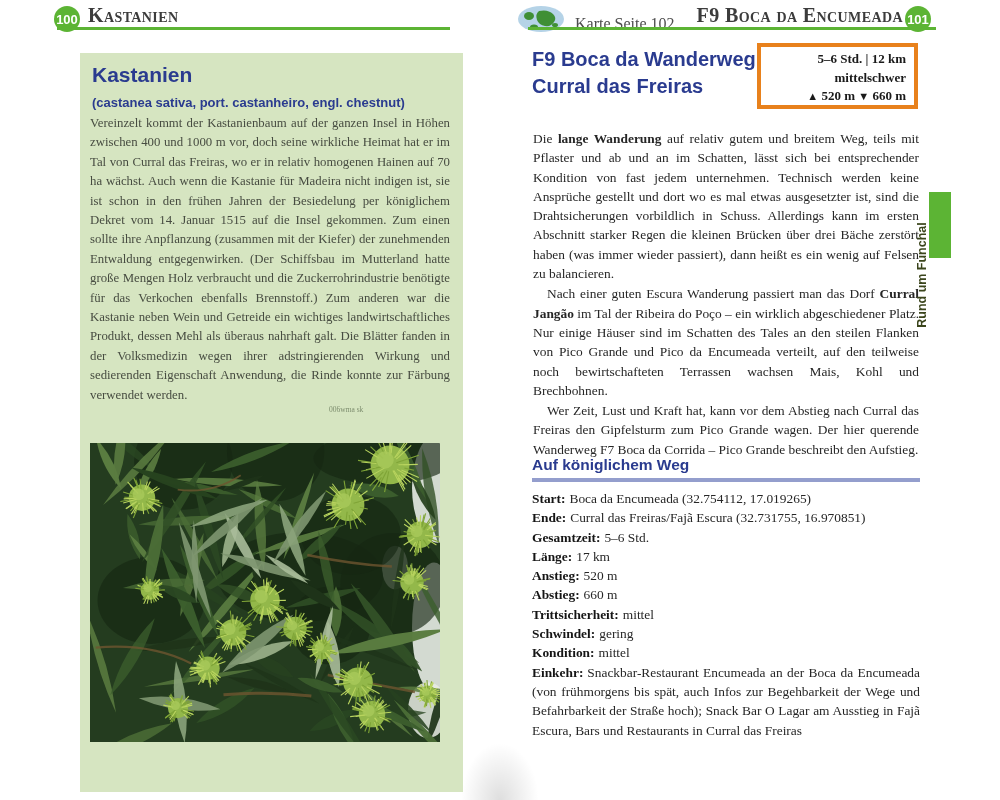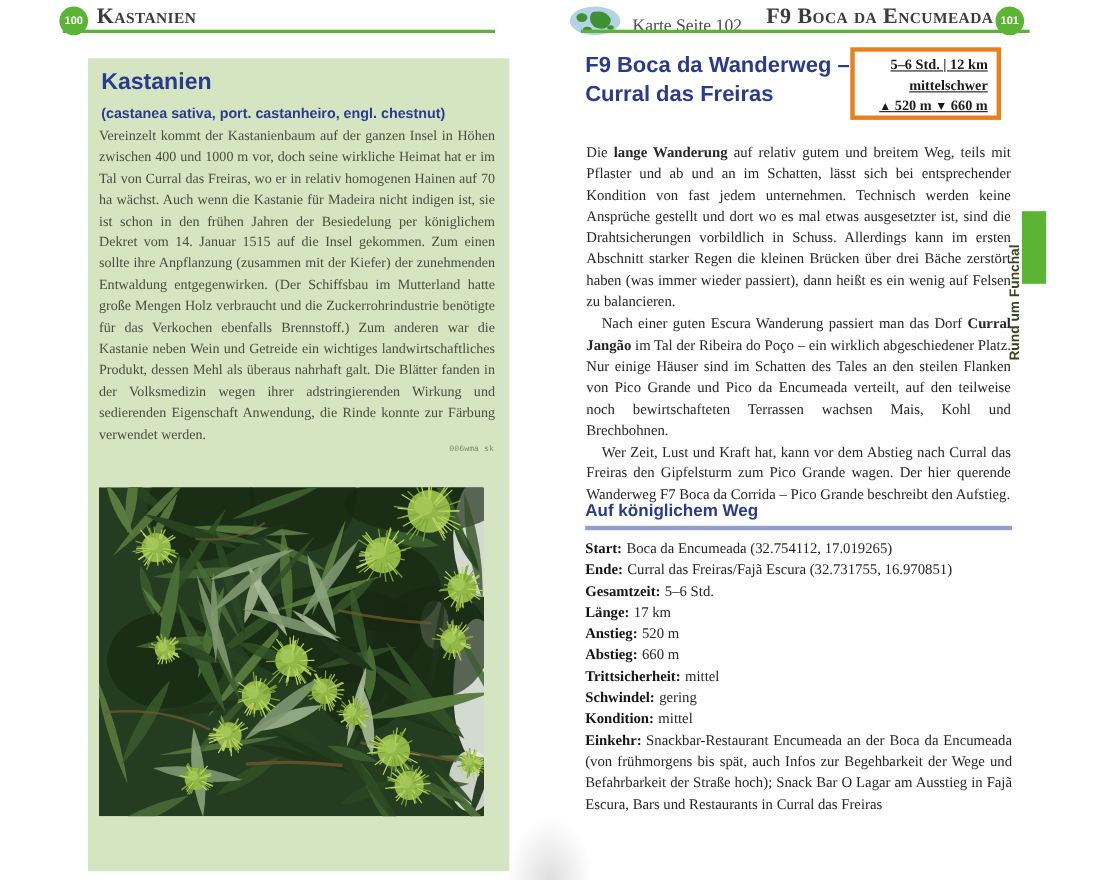--- a/index.html
+++ b/index.html
@@ -2,33 +2,33 @@
 <html lang="de"><head>
 <meta charset="utf-8">
 <style>
   html,body{margin:0;padding:0;background:#fff;}
   .canvas{position:relative;width:1000px;height:800px;background:#ffffff;overflow:hidden;
           font-family:"Liberation Serif",serif;color:#2b2b2b;}
   .abs{position:absolute;}
 
   
   .pagenum-badge{width:26px;height:26px;border-radius:50%;background:#5cb434;color:#fff;
-    font-family:"Liberation Sans",sans-serif;font-weight:700;font-size:10px;
+    font-family:"Liberation Sans",sans-serif;font-weight:700;font-size:13px;
     display:flex;align-items:center;justify-content:center;}
   .header-rule{height:3px;background:#5cb434;}
   .sc-title{font-variant:small-caps;font-family:"Liberation Serif",serif;font-weight:700;
     font-size:20px;color:#3c3c3c;letter-spacing:.4px;white-space:nowrap;}
   .map-note{font-family:Liberation Serif, serif;font-size:16px;color:#4d4d4d;}
 
   
   .green-box{background:#d6e5c1;}
   .box-title{font-family:"Liberation Sans",sans-serif;font-weight:700;font-size:21px;color:#2a3b8f;}
   .box-subtitle{font-family:"Liberation Sans",sans-serif;font-weight:700;font-size:13px;color:#2a3b8f;}
   .box-body{font-size:12.8px;line-height:19.4px;text-align:justify;color:#474c41;hyphens:auto;}
-  .photo-credit{font-family:Liberation Mono, monospace;font-size:7.5px;color:#7d8d6e;text-align:right;}
+  .photo-credit{font-family:Liberation Serif, serif;font-size:7.5px;color:#7d8d6e;}
 
   
   .route-title{font-family:"Liberation Sans",sans-serif;font-weight:700;font-size:20px;
     line-height:27px;color:#2a3b8f;}
   .info-box{box-sizing:border-box;border:4px solid #e8811c;background:#fff;
     padding:3px 8px 3px 4px;text-align:right;font-weight:700;font-size:13px;line-height:18.5px;color:#1a1a1a;}
   .tri{font-size:11px;}
   .body-text{font-size:13.4px;line-height:19.3px;text-align:justify;hyphens:auto;color:#262626;}
   .body-text p{margin:1px;}
   .body-text p.indent{text-indent:14px;}
@@ -695,21 +695,21 @@
           </g>
         </svg>
     </div>
   </div>
 
   <div class="abs route-title" style="left:532px;top:46px;width:245px;">
     <div>F9 Boca da Wanderweg –</div>
     <div>Curral das Freiras</div>
   </div>
 
-  <div class="abs info-box" style="left:773px;top:43px;width:137px;height:66px;text-decoration:underline;">
+  <div class="abs info-box" style="left:757px;top:43px;width:161px;height:66px;">
     <div>5–6 Std. | 12 km</div>
     <div>mittelschwer</div>
     <div>
       <span class="tri">▲</span>
       <span>520 m</span>
       <span class="tri">▼</span>
       <span>660 m</span>
     </div>
   </div>
 

